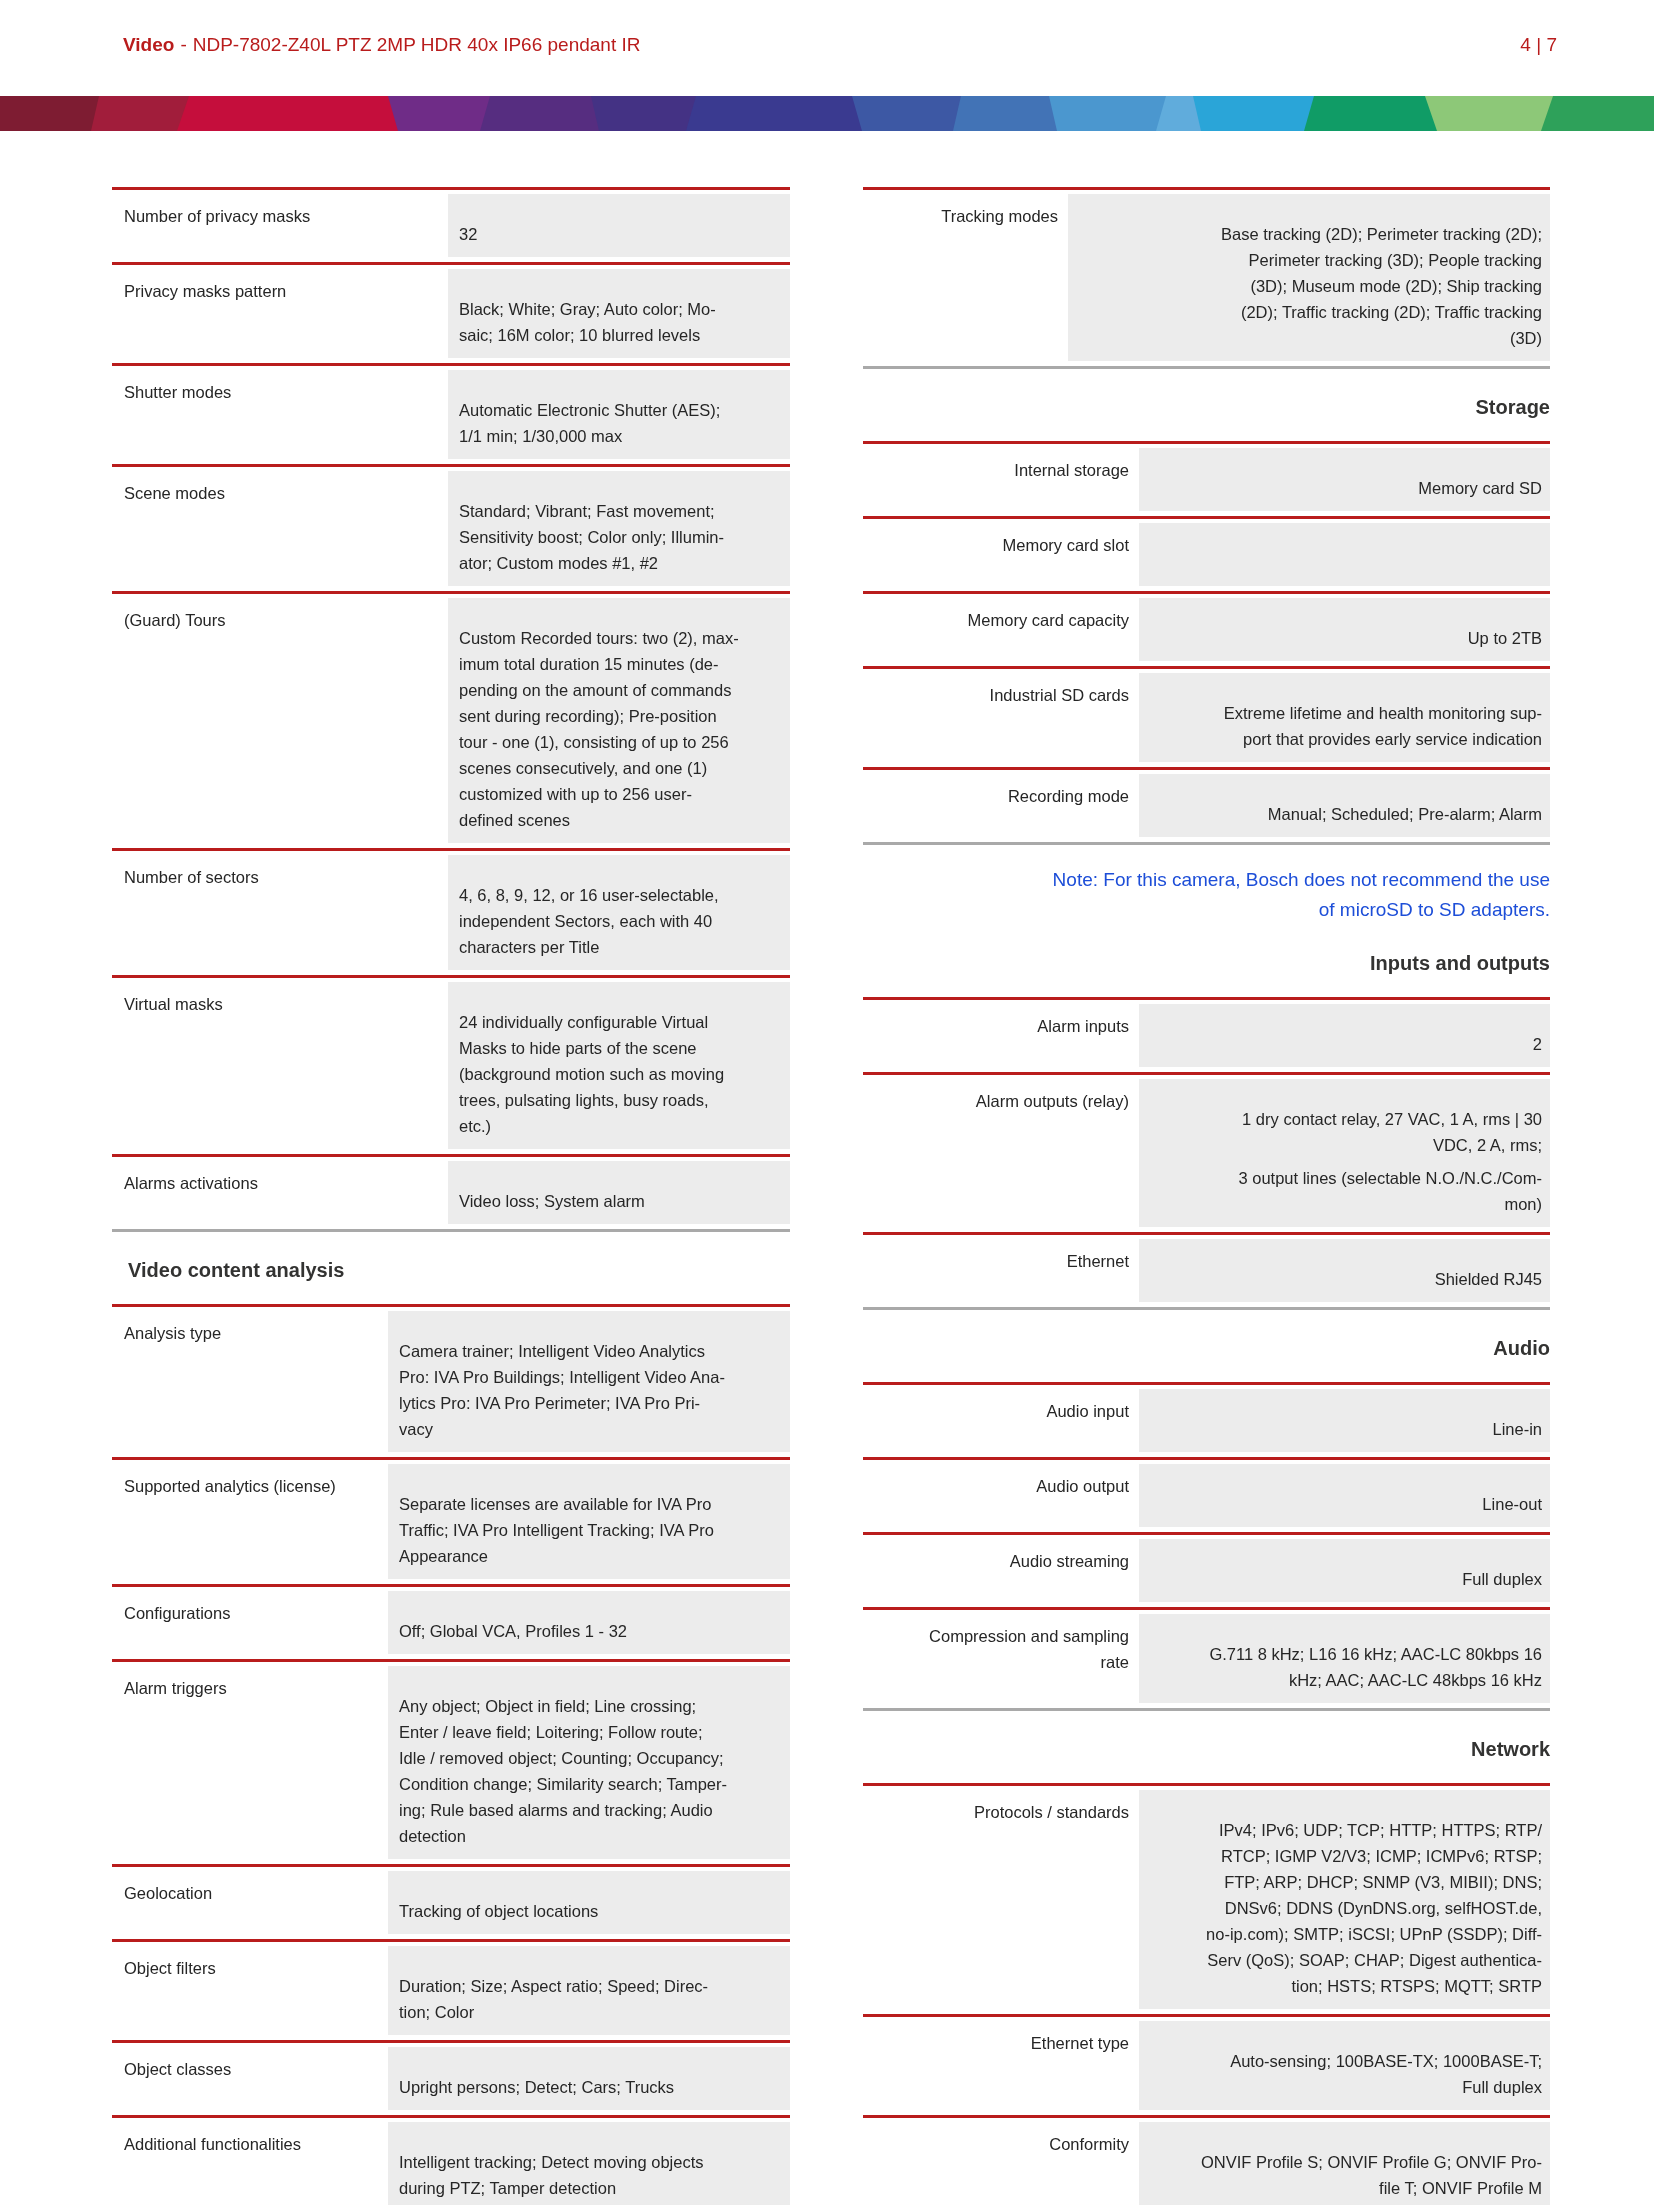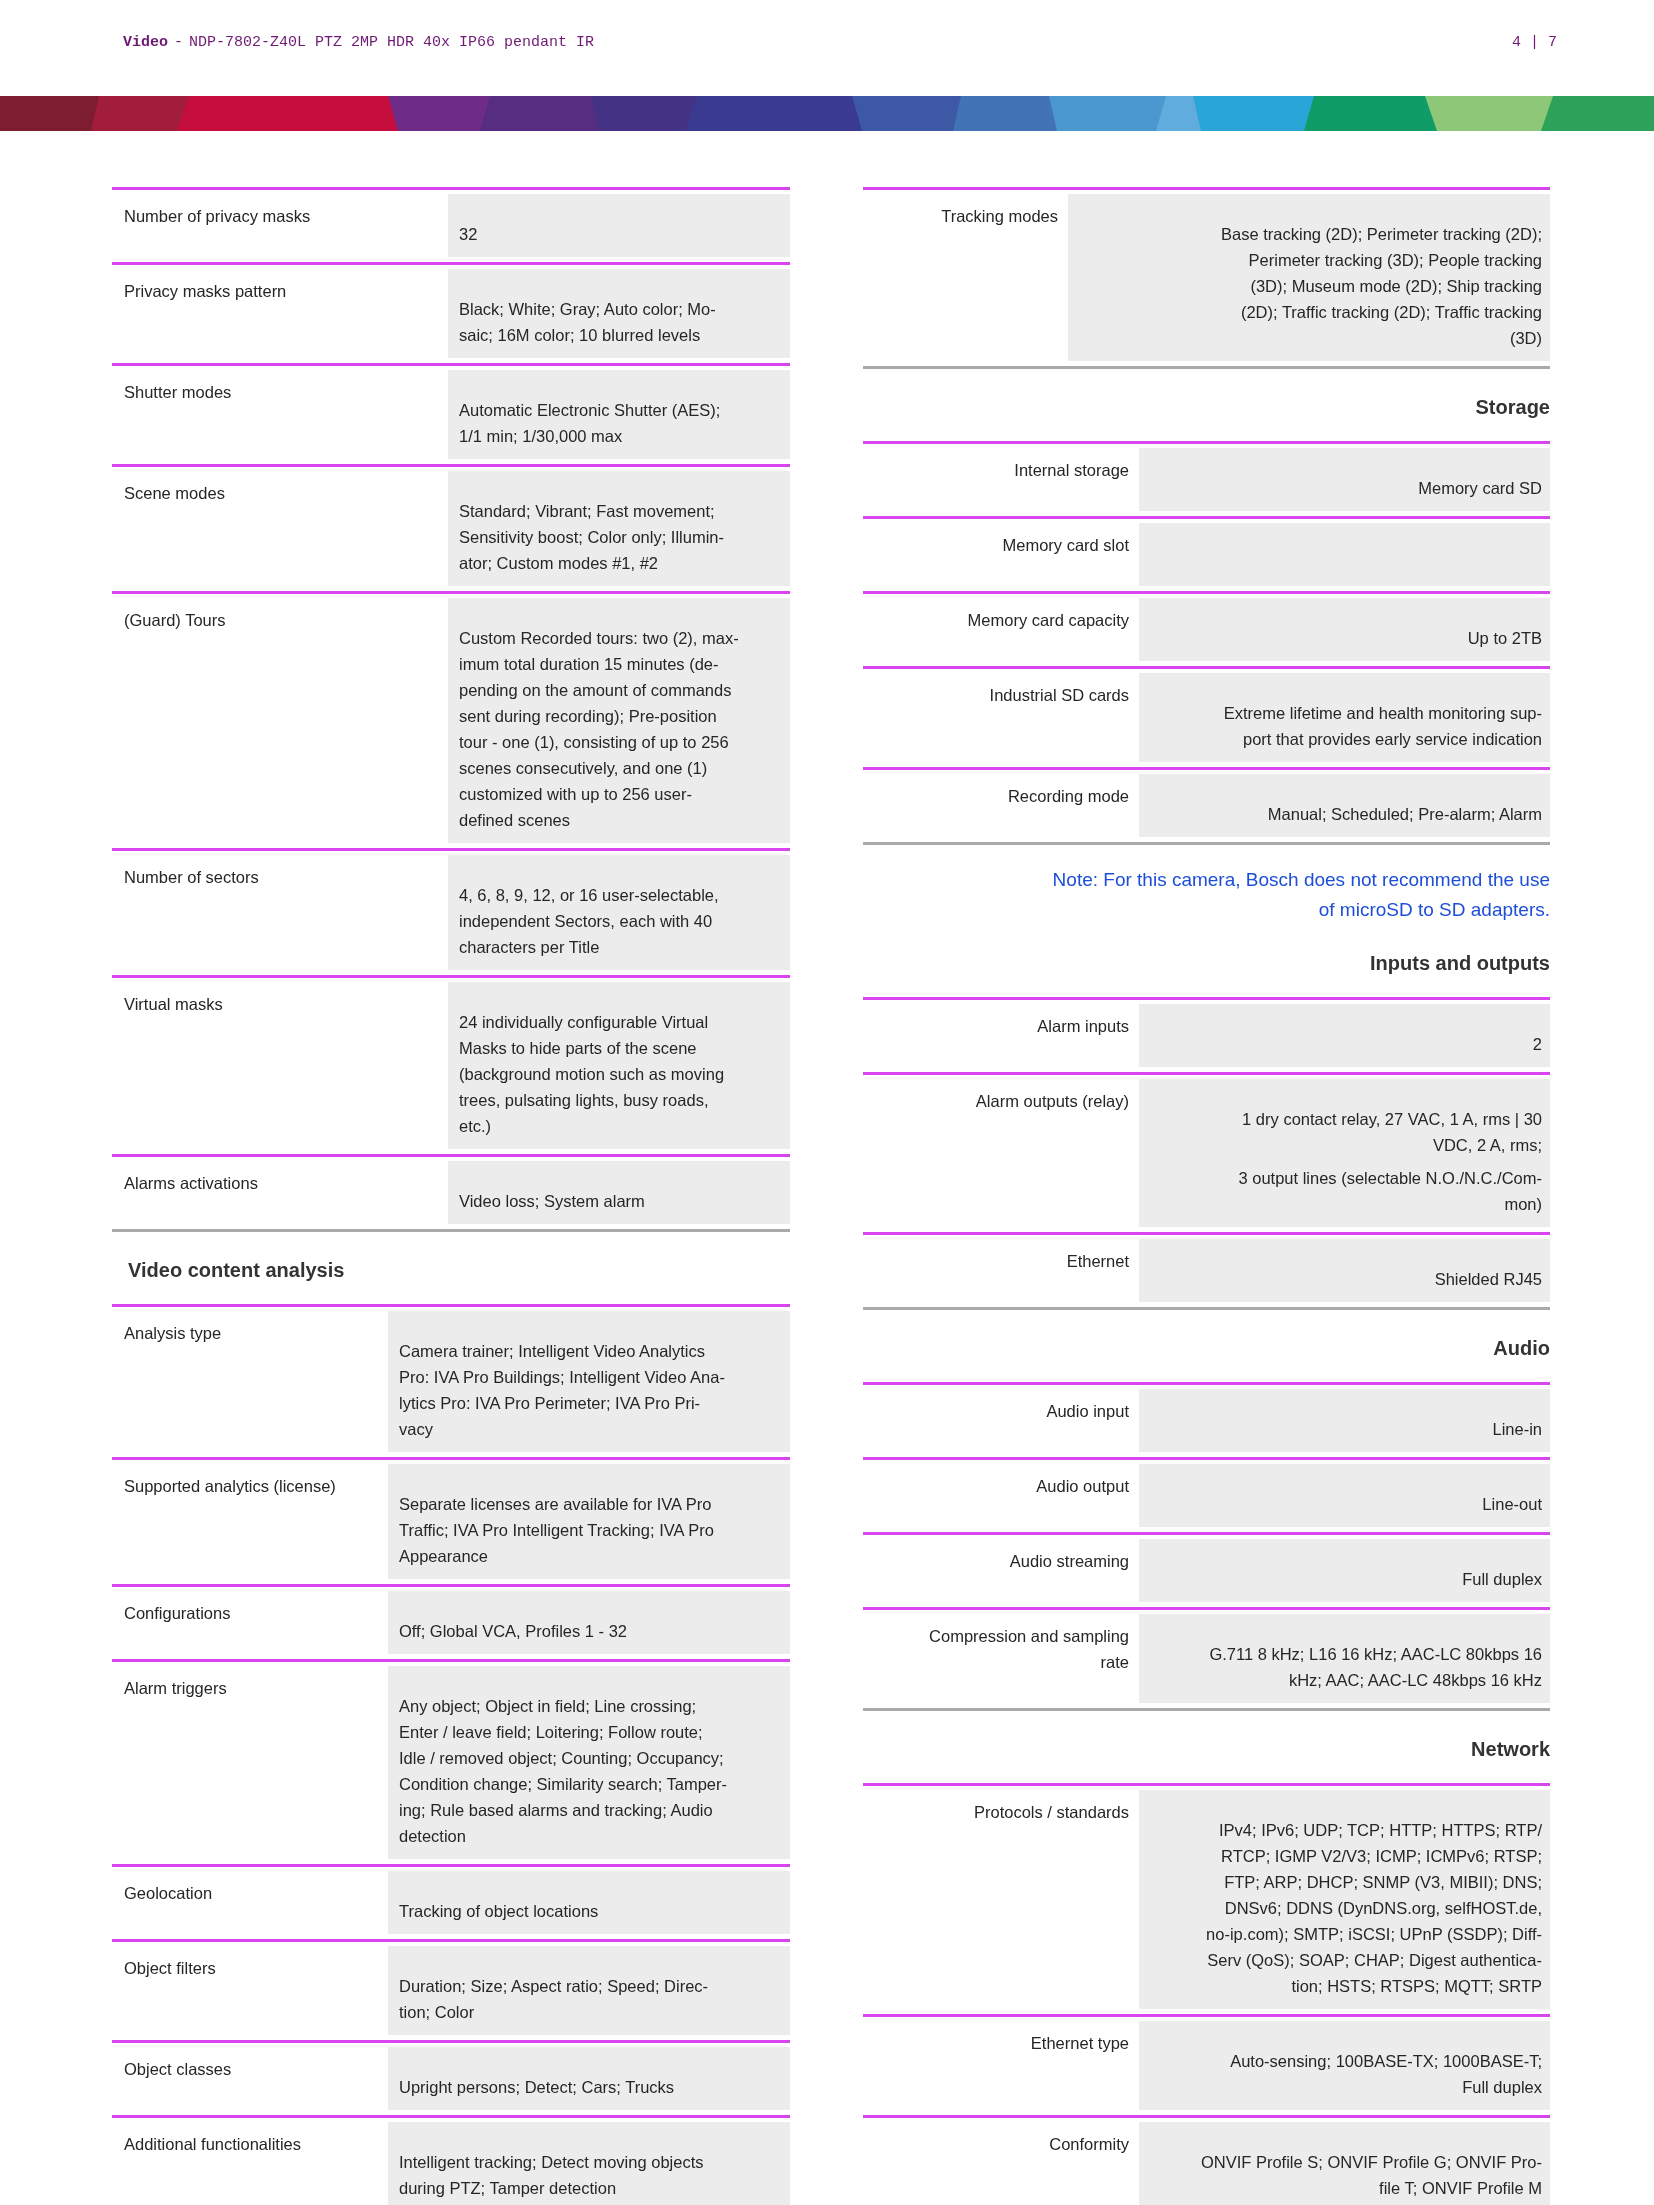--- a/index.html
+++ b/index.html
@@ -3,31 +3,31 @@
 <meta charset="utf-8">
 <style>
   html,body{margin:0;padding:0;}
   body{
     width:1654px;height:2205px;position:relative;overflow:hidden;
     background:#ffffff;color:#262626;
     font-family:"Liberation Sans", sans-serif;
   }
   .header-bar{
     position:absolute;left:123px;right:97px;top:34px;
-    font-size:15px;color:#701a75;display:flex;align-items:baseline;font-family:Liberation Mono, monospace;
+    font-size:19px;color:#b91c1c;display:flex;align-items:baseline;
   }
   .brand-word{font-weight:bold;}
   .sep{margin:0 6px;}
   .page-num{margin-left:auto;}
   .brand-stripe{position:absolute;left:0;top:96px;width:1654px;height:35px;line-height:0;}
   .column{position:absolute;box-sizing:border-box;}
   #left-column{left:112px;top:187px;width:678px;}
   #right-column{left:863px;top:187px;width:687px;text-align:right;}
   .spec-table{border-bottom:3px solid #a9a9a9;}
-  .spec-row{display:flex;border-top:3px solid #d946ef;}
+  .spec-row{display:flex;border-top:3px solid #b91c1c;}
   .spec-label{
     flex:0 0 var(--lw,276px);box-sizing:border-box;
     padding:13px 10px 14px 12px;
     font-size:16.5px;line-height:26px;white-space:pre-line;
     background:#ffffff;
   }
   .spec-value{
     flex:1;margin:4px 0 5px;background:#ececec;
     padding:27px 8px 10px 11px;
     font-size:16.5px;line-height:26px;white-space:pre-line;

